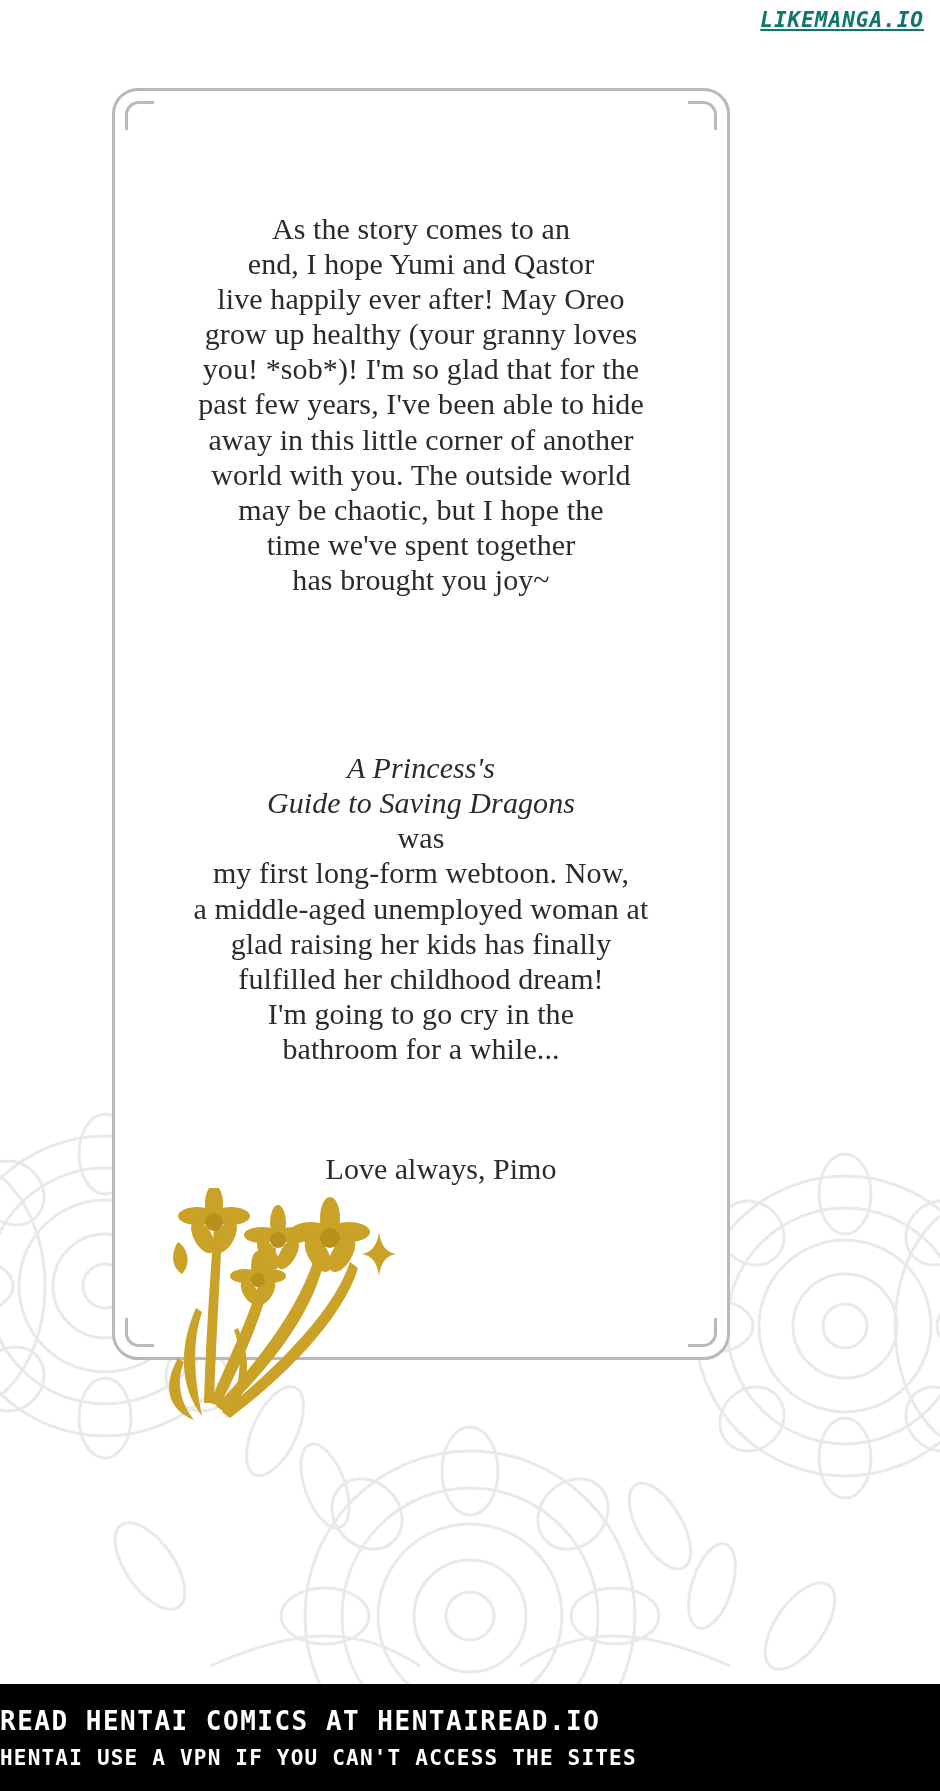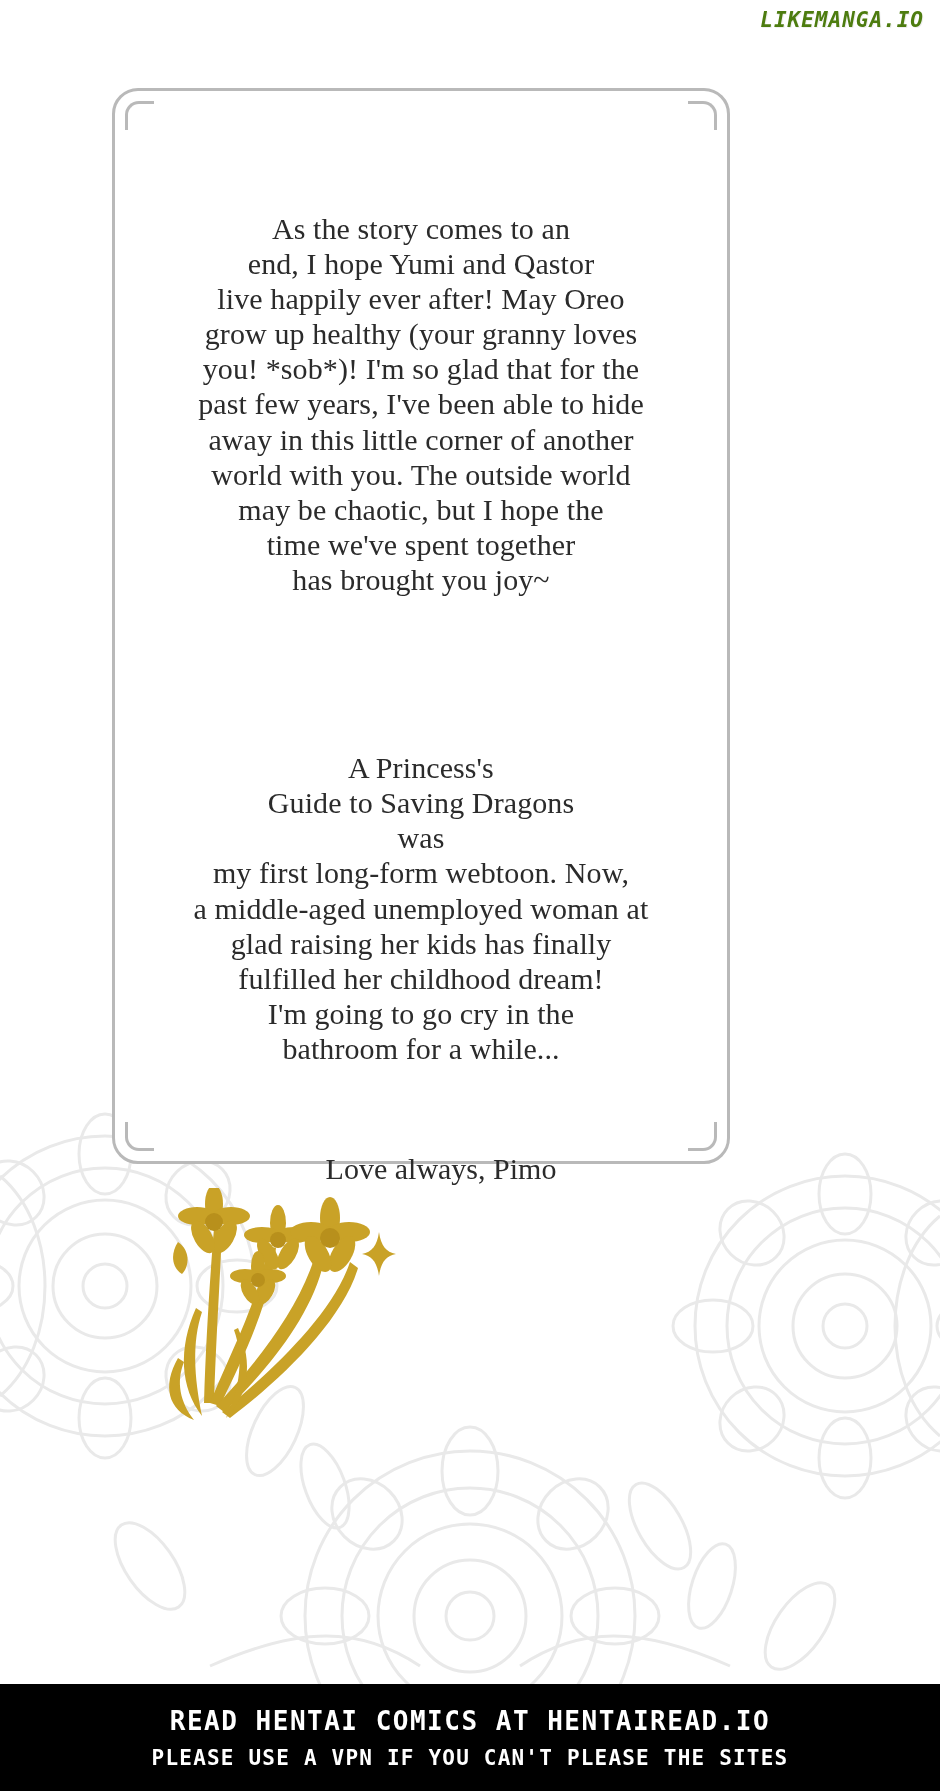--- a/index.html
+++ b/index.html
@@ -18,44 +18,45 @@
   
   .site-watermark {
     position: absolute;
     top: 8px;
     right: 16px;
     font-family: "DejaVu Sans Mono", monospace;
     font-weight: bold;
     font-style: italic;
     font-size: 21px;
     letter-spacing: 1px;
-    color: #4d7c0f;
+    color: #0f766e;
     text-shadow: 1px 1px 0 #efefef;
     user-select: none;
+    text-decoration: underline;
   }
 
   
   .lace-layer {
     position: absolute;
     left: 0;
     bottom: 105px;
     width: 940px;
     height: 760px;
     overflow: hidden;
     pointer-events: none;
   }
   .lace-svg { display: block; }
 
   
   .letter-card {
     position: absolute;
     left: 112px;
     top: 88px;
     width: 618px;
-    height: 1076px;
+    height: 1272px;
     background: #ffffff;
     border: 3px solid #b9b9b9;
     border-radius: 26px;
     box-sizing: border-box;
   }
   .letter-card::before {
     content: "";
     position: absolute;
     left: 8px; top: 8px; right: 8px; bottom: 8px;
     border-radius: 20px;
@@ -86,20 +87,21 @@
   .para {
     font-size: 30px;
     line-height: 1.17;
     white-space: pre-line;
     letter-spacing: 0.1px;
   }
   .para.second {
     margin-top: 118px;
   }
   .title-italic {
+    font-style: italic;
     display: block;
     white-space: pre-line;
   }
   .signature {
     margin-top: 86px;
     font-size: 30px;
     padding-left: 40px;
     text-align: center;
   }
 
@@ -125,21 +127,20 @@
   .ad-banner {
     position: absolute;
     left: 0;
     bottom: 0;
     width: 940px;
     height: 107px;
     background: #000000;
     color: #ffffff;
     display: flex;
     flex-direction: column;
-    align-items: center;
     justify-content: center;
     gap: 10px;
     font-family: "DejaVu Sans Mono", monospace;
   }
   .ad-line1 {
     font-size: 26px;
     font-weight: bold;
     letter-spacing: 1.5px;
   }
   .ad-line2 {
@@ -305,14 +306,14 @@
 </div>
 
 <div class="sparkle">
   <svg width="34" height="44" viewBox="0 0 34 44" xmlns="http://www.w3.org/2000/svg">
     <path d="M17 0 C 19 14, 24 20, 34 22 C 24 24, 19 30, 17 44 C 15 30, 10 24, 0 22 C 10 20, 15 14, 17 0 Z" fill="#c9a227"></path>
   </svg>
 </div>
 
 <div class="ad-banner">
   <div class="ad-line1">READ HENTAI COMICS AT HENTAIREAD.IO</div>
-  <div class="ad-line2">PLEASE USE A VPN IF YOU CAN'T PLEASE THE SITES</div>
+  <div class="ad-line2">HENTAI USE A VPN IF YOU CAN'T ACCESS THE SITES</div>
 </div>
 
 </body></html>

